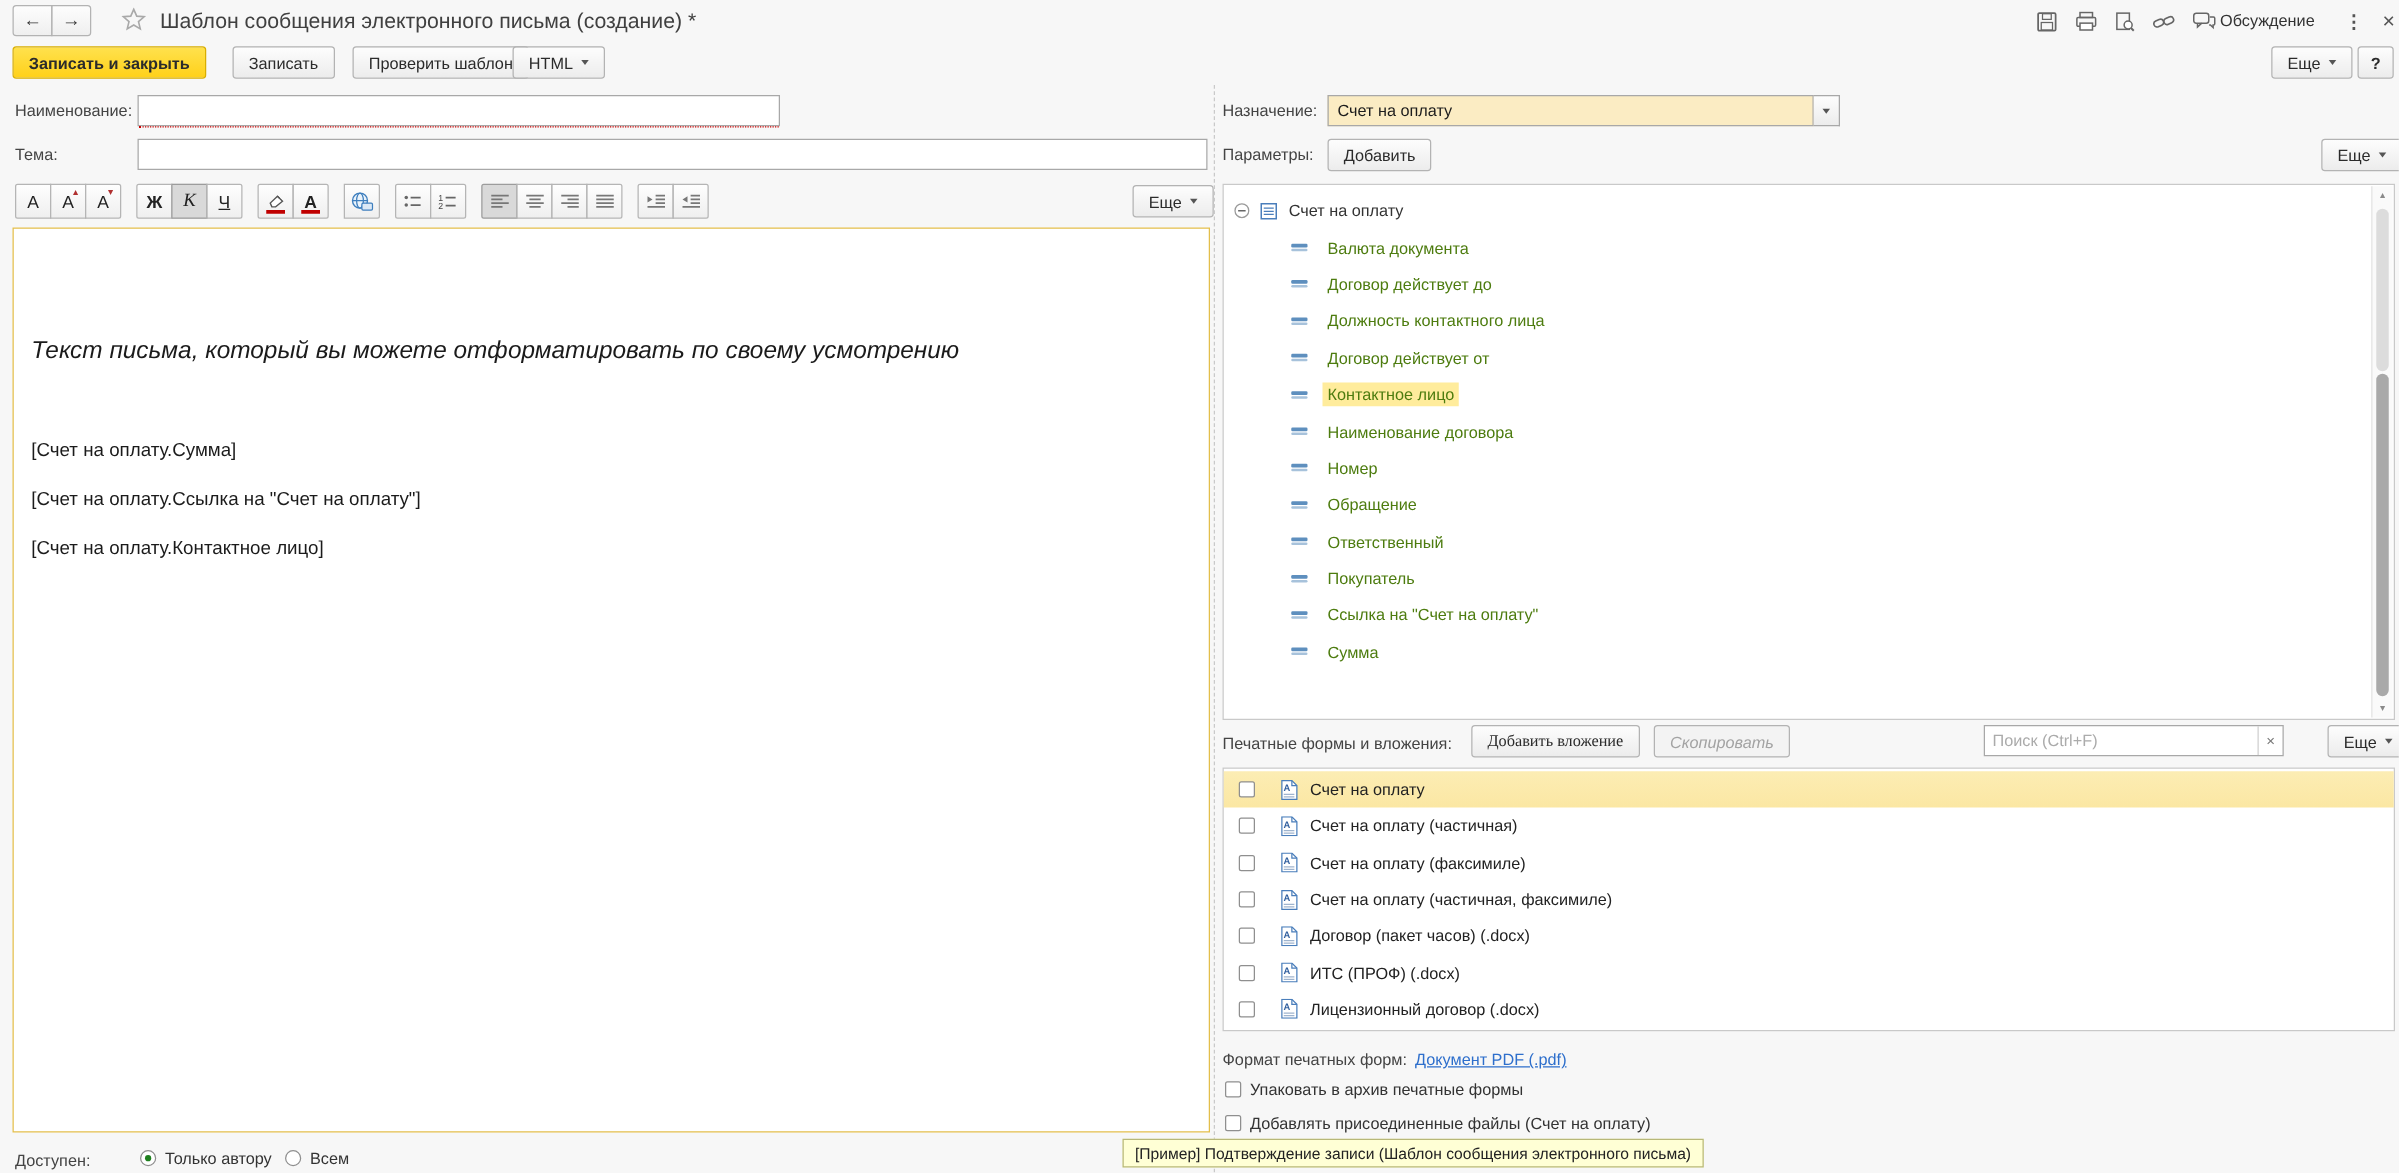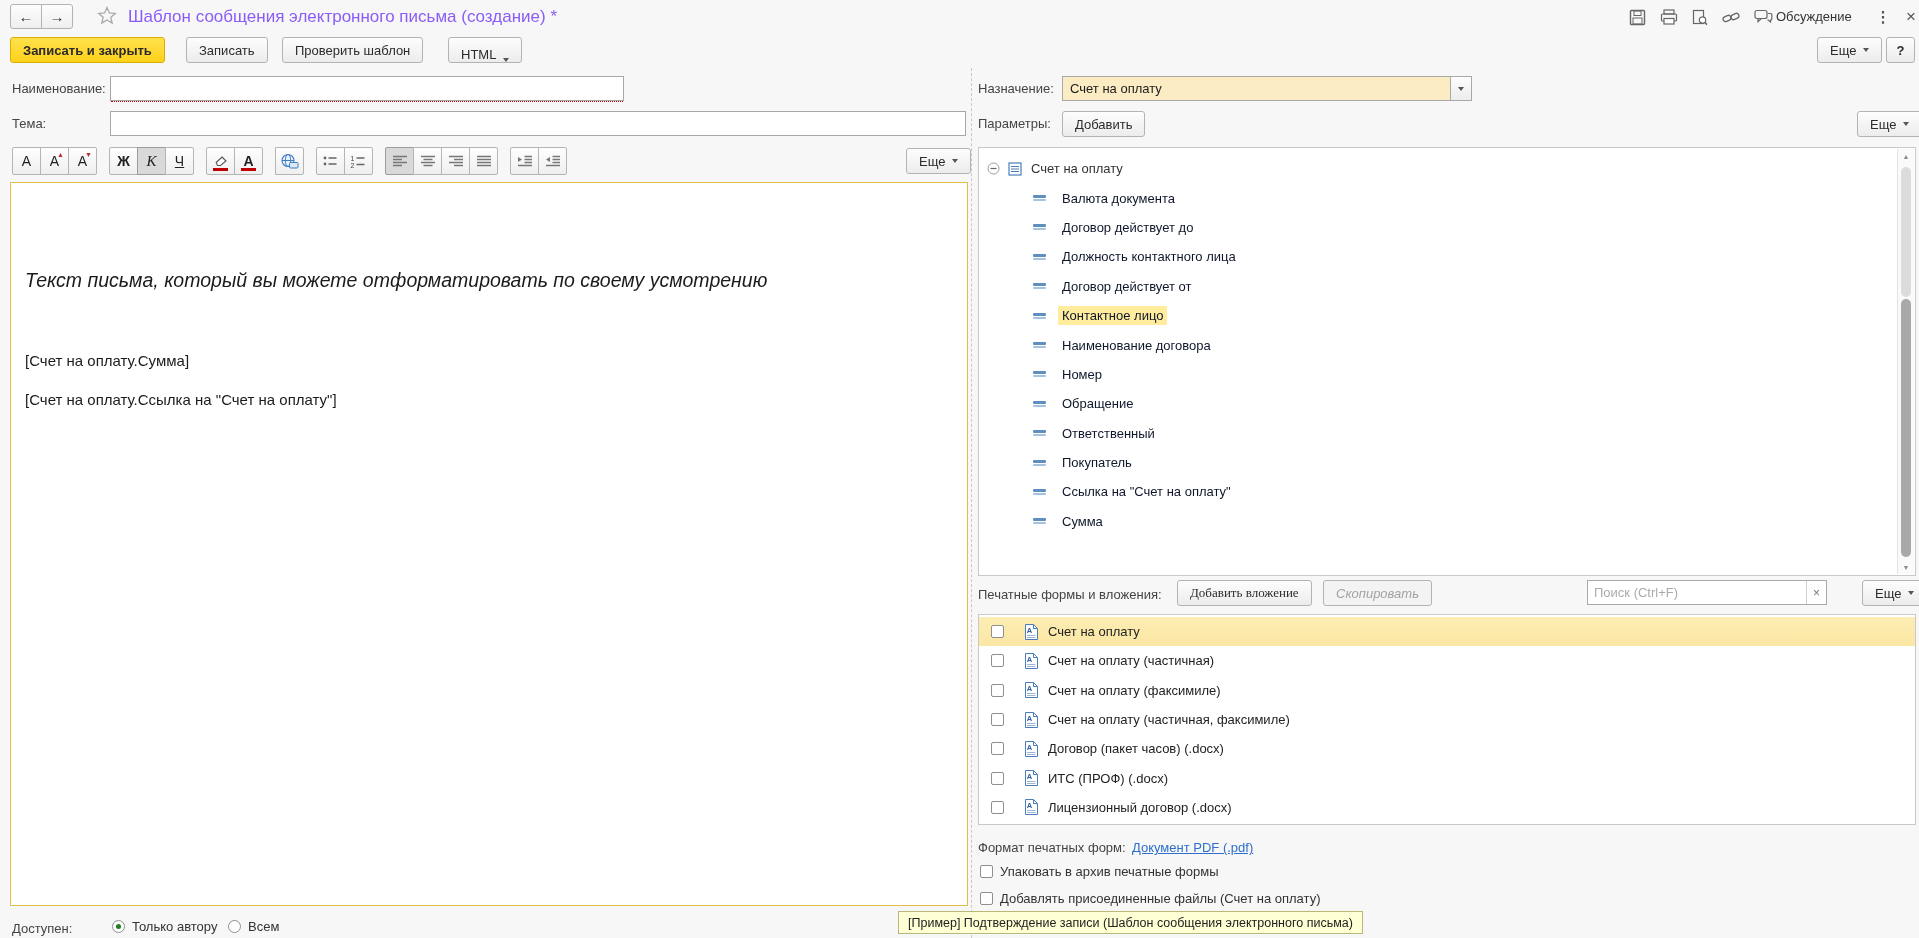--- a/index.html
+++ b/index.html
@@ -55,21 +55,21 @@
 
   
   .navgrp { left:10px; top:4px; display:flex; }
   .navbtn {
     width:32px; height:25px; display:flex; align-items:center; justify-content:center;
     border:1px solid #B3B3B3; background:linear-gradient(#FDFDFD,#EFEFEF);
     font-size:15px; color:#333;
   }
   .navbtn:first-child { border-radius:3px 0 0 3px; }
   .navbtn:last-child { border-radius:0 3px 3px 0; margin-left:-1px; }
-  .title { left:128px; top:7px; font-size:17px; color:#8b5cf6; white-space:nowrap; }
+  .title { left:128px; top:7px; font-size:17px; color:#404040; white-space:nowrap; }
   .hicon { top:8px; width:22px; height:18px; display:flex; align-items:center; justify-content:center; color:#555; }
   .hlabel { top:9px; font-size:13px; color:#333; }
 
   
   .btn-group { display:flex; margin-right:12px; }
   .fmt-btn {
     position:relative; width:29px; height:28px;
     display:flex; align-items:center; justify-content:center;
     background: linear-gradient(#FEFEFE,#EFEFEF);
     border:1px solid #B5B5B5; margin-left:-1px;
@@ -116,21 +116,21 @@
 
   .panelbox { background:#fff; border:1px solid #C9C9C9; }
   .treebox { left:978px; top:147px; width:938px; height:429px; padding-top:6px; }
   .tree-row { height:29.4px; display:flex; align-items:center; }
   .tree-row .expander { margin-left:8px; width:14px; display:flex; }
   .tree-row .nodeicon { margin-left:7px; display:flex; }
   .tree-row .rootlbl { margin-left:9px; color:#333; }
   .tree-row .dash { margin-left:54px; width:13px; }
   .dash i { display:block; height:3px; background:var(--c-icon-blue,#5E8FBE); border-radius:1px; }
   .dash i + i { margin-top:1px; height:2px; background:#A7C2DB; }
-  .tree-row .itemlbl { margin-left:12px; color:#0f172a; padding:2px 4px; }
+  .tree-row .itemlbl { margin-left:12px; color:#4d7c0f; padding:2px 4px; }
   .tree-row .itemlbl.selected { background:var(--c-tree-selection,#FFEC9C); }
 
   
   .sbar { position:absolute; right:1px; top:1px; bottom:1px; width:17px; border-left:1px solid #E3E3E3; background:#FAFAFA; }
   .sb-btn { position:absolute; left:0; width:16px; height:14px; display:flex; align-items:center; justify-content:center; font-size:7px; color:#8a8a8a; }
   .sb-up { top:0; } .sb-dn { bottom:0; }
   .sb-seg { position:absolute; left:3px; width:10px; border-radius:5px; }
   .sb-light { top:18px; height:130px; background:#DCDCDC; }
   .sb-dark  { top:150px; height:258px; background:#A9A9A9; }
 
@@ -223,21 +223,21 @@
 
 <button class="btn primary abs" style="left:10px; top:37px;">
   <span>Записать и закрыть</span>
 </button>
 <button class="btn abs" style="left:186px; top:37px;">
   <span>Записать</span>
 </button>
 <button class="btn abs" style="left:282px; top:37px;">
   <span>Проверить шаблон</span>
 </button>
-<button class="btn abs" style="left:448px; top:37px;align-items:flex-end;">
+<button class="btn abs" style="left:410px; top:37px;">
   <span>HTML</span>
     <span class="caret"></span>
 </button>
 <button class="btn abs" style="left:1817px; top:37px;">
   <span>Еще</span>
     <span class="caret"></span>
 </button>
 <button class="btn helpbtn abs" style="left:1886px; top:37px;">
   <span>?</span>
 </button>
@@ -373,20 +373,21 @@
 <button class="btn abs" style="left:906px; top:148px;">
   <span>Еще</span>
     <span class="caret"></span>
 </button>
 
 <div class="abs editor">
   <div class="intro">Текст письма, который вы можете отформатировать по своему усмотрению</div>
   <div id="editor-lines">
       <p class="ph">[Счет на оплату.Сумма]</p>
       <p class="ph">[Счет на оплату.Ссылка на "Счет на оплату"]</p>
+      <p class="ph">[Счет на оплату.Контактное лицо]</p>
     </div>
 </div>
 
 <div class="abs lbl" style="left:12px; top:921px;">Доступен:</div>
 <div class="abs optrow" style="left:112px; top:919px;">
   <span class="radio on"></span>
   <span>Только автору</span>
 </div>
 <div class="abs optrow" style="left:228px; top:919px;">
   <span class="radio"></span>

